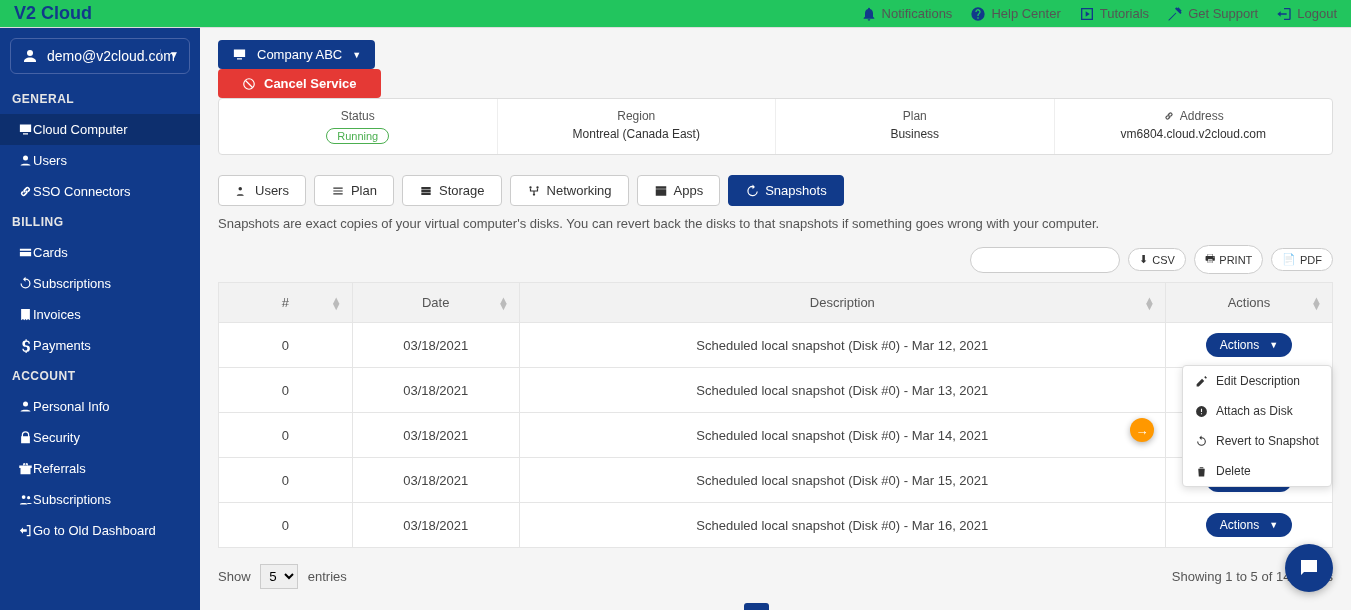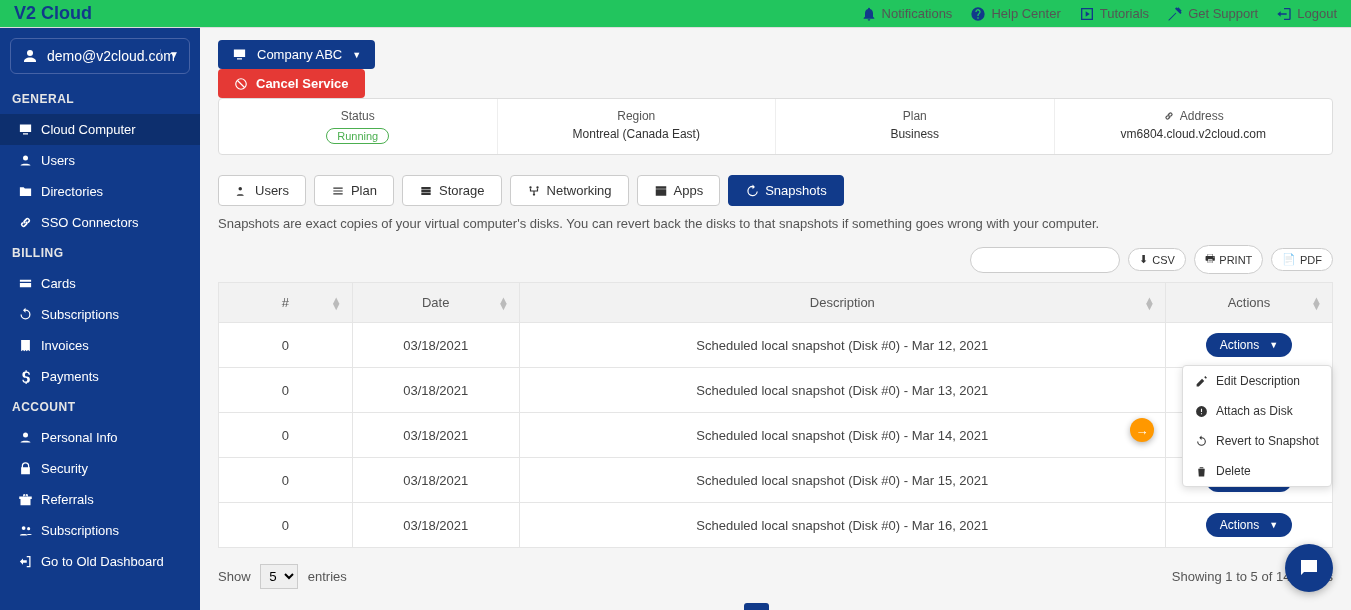--- a/index.html
+++ b/index.html
@@ -15,28 +15,28 @@
 
 
 .layout { display: flex; height: calc(100vh - 28px); }
 .sidebar { width: 200px; background: #113a8a; color: #fff; overflow-y: auto; flex-shrink: 0; }
 .content { flex: 1; overflow-y: auto; padding: 12px 18px 24px 18px; position: relative; }
 
 
 .user-pill { margin: 10px; padding: 8px 10px; border: 1px solid #4562a6; border-radius: 6px; display: flex; align-items: center; gap: 8px; cursor: pointer; position: relative; }
 .user-pill .chev { position: absolute; right: 10px; top: 10px; border-left: 1px solid #4562a6; padding-left: 8px; font-size: 10px;}
 .side-heading { padding: 8px 12px; font-size: 12px; font-weight: 700; letter-spacing: .5px; color: #e6e6e6; }
-.side-item { padding: 8px 0 8px 18px; display: flex; align-items: center; gap: 8px; cursor: pointer; font-size: 13px; }
+.side-item { padding: 8px 0 8px 18px; display: flex; align-items: center; gap: 0; cursor: pointer; font-size: 13px; }
 .side-item.active { background: #0d2f6e; }
 .side-item svg { width: 15px; height: 15px; fill: #fff; flex-shrink:0;}
 
 
 .toprow { display: flex; justify-content: space-between; align-items: flex-start; margin-bottom: 0; flex-direction: column; }
 .company-dd { background: #113a8a; color: #fff; padding: 7px 14px; border-radius: 4px; display: inline-flex; align-items: center; gap: 10px; cursor: pointer; font-size: 13px; }
-.cancel-btn { background: #e53935; color: #fff; padding: 7px 16px; border-radius: 4px; display: inline-flex; align-items: center; gap: 8px; cursor: pointer; font-size: 13px; font-weight: 600; }
+.cancel-btn { background: #e53935; color: #fff; padding: 7px 24px; border-radius: 4px; display: inline-flex; align-items: center; gap: 8px; cursor: pointer; font-size: 13px; font-weight: 600; }
 
 
 .info-panel { border: 1px solid #ddd; background:#fff; border-radius: 4px; display: flex; }
 .info-col { flex: 1; text-align: center; padding: 10px 8px; border-right: 1px solid #eee; }
 .info-col:last-child { border-right: none; }
 .info-label { font-size: 12px; color: #555; margin-bottom: 4px; display:flex; justify-content:center; align-items:center; gap:5px;}
 .info-value { font-size: 12px; color: #333; }
 .status-pill { display: inline-block; border: 1.5px solid #4caf50; color: #4caf50; border-radius: 999px; padding: 1px 10px; font-size: 11px; }
 
 
@@ -143,26 +143,20 @@
           <path d="M3 4h18v12H3zM8 20h8v-2H8z"></path>
         </svg>
       <span>Cloud Computer</span>
     </div>
     <div class="side-item">
       <svg viewBox="0 0 24 24">
           <circle cx="12" cy="8" r="4"></circle>
           <path d="M4 20c0-4 16-4 16 0z"></path>
         </svg>
       <span>Users</span>
-    </div>
-    <div class="side-item">
-      <svg viewBox="0 0 24 24">
-          <path d="M3 5h6l2 2h10v12H3z"></path>
-        </svg>
-      <span>Directories</span>
     </div>
     <div class="side-item">
       <svg viewBox="0 0 24 24">
           <path d="M10 14a4 4 0 0 1 0-6l2-2a4 4 0 1 1 6 6l-1 1-2-2 1-1a1.5 1.5 0 1 0-2-2l-2 2a1.5 1.5 0 0 0 0 2zm4-4a4 4 0 0 1 0 6l-2 2a4 4 0 1 1-6-6l1-1 2 2-1 1a1.5 1.5 0 1 0 2 2l2-2a1.5 1.5 0 0 0 0-2z"></path>
         </svg>
       <span>SSO Connectors</span>
     </div>
 
     <div class="side-heading">BILLING</div>
     <div class="side-item">

